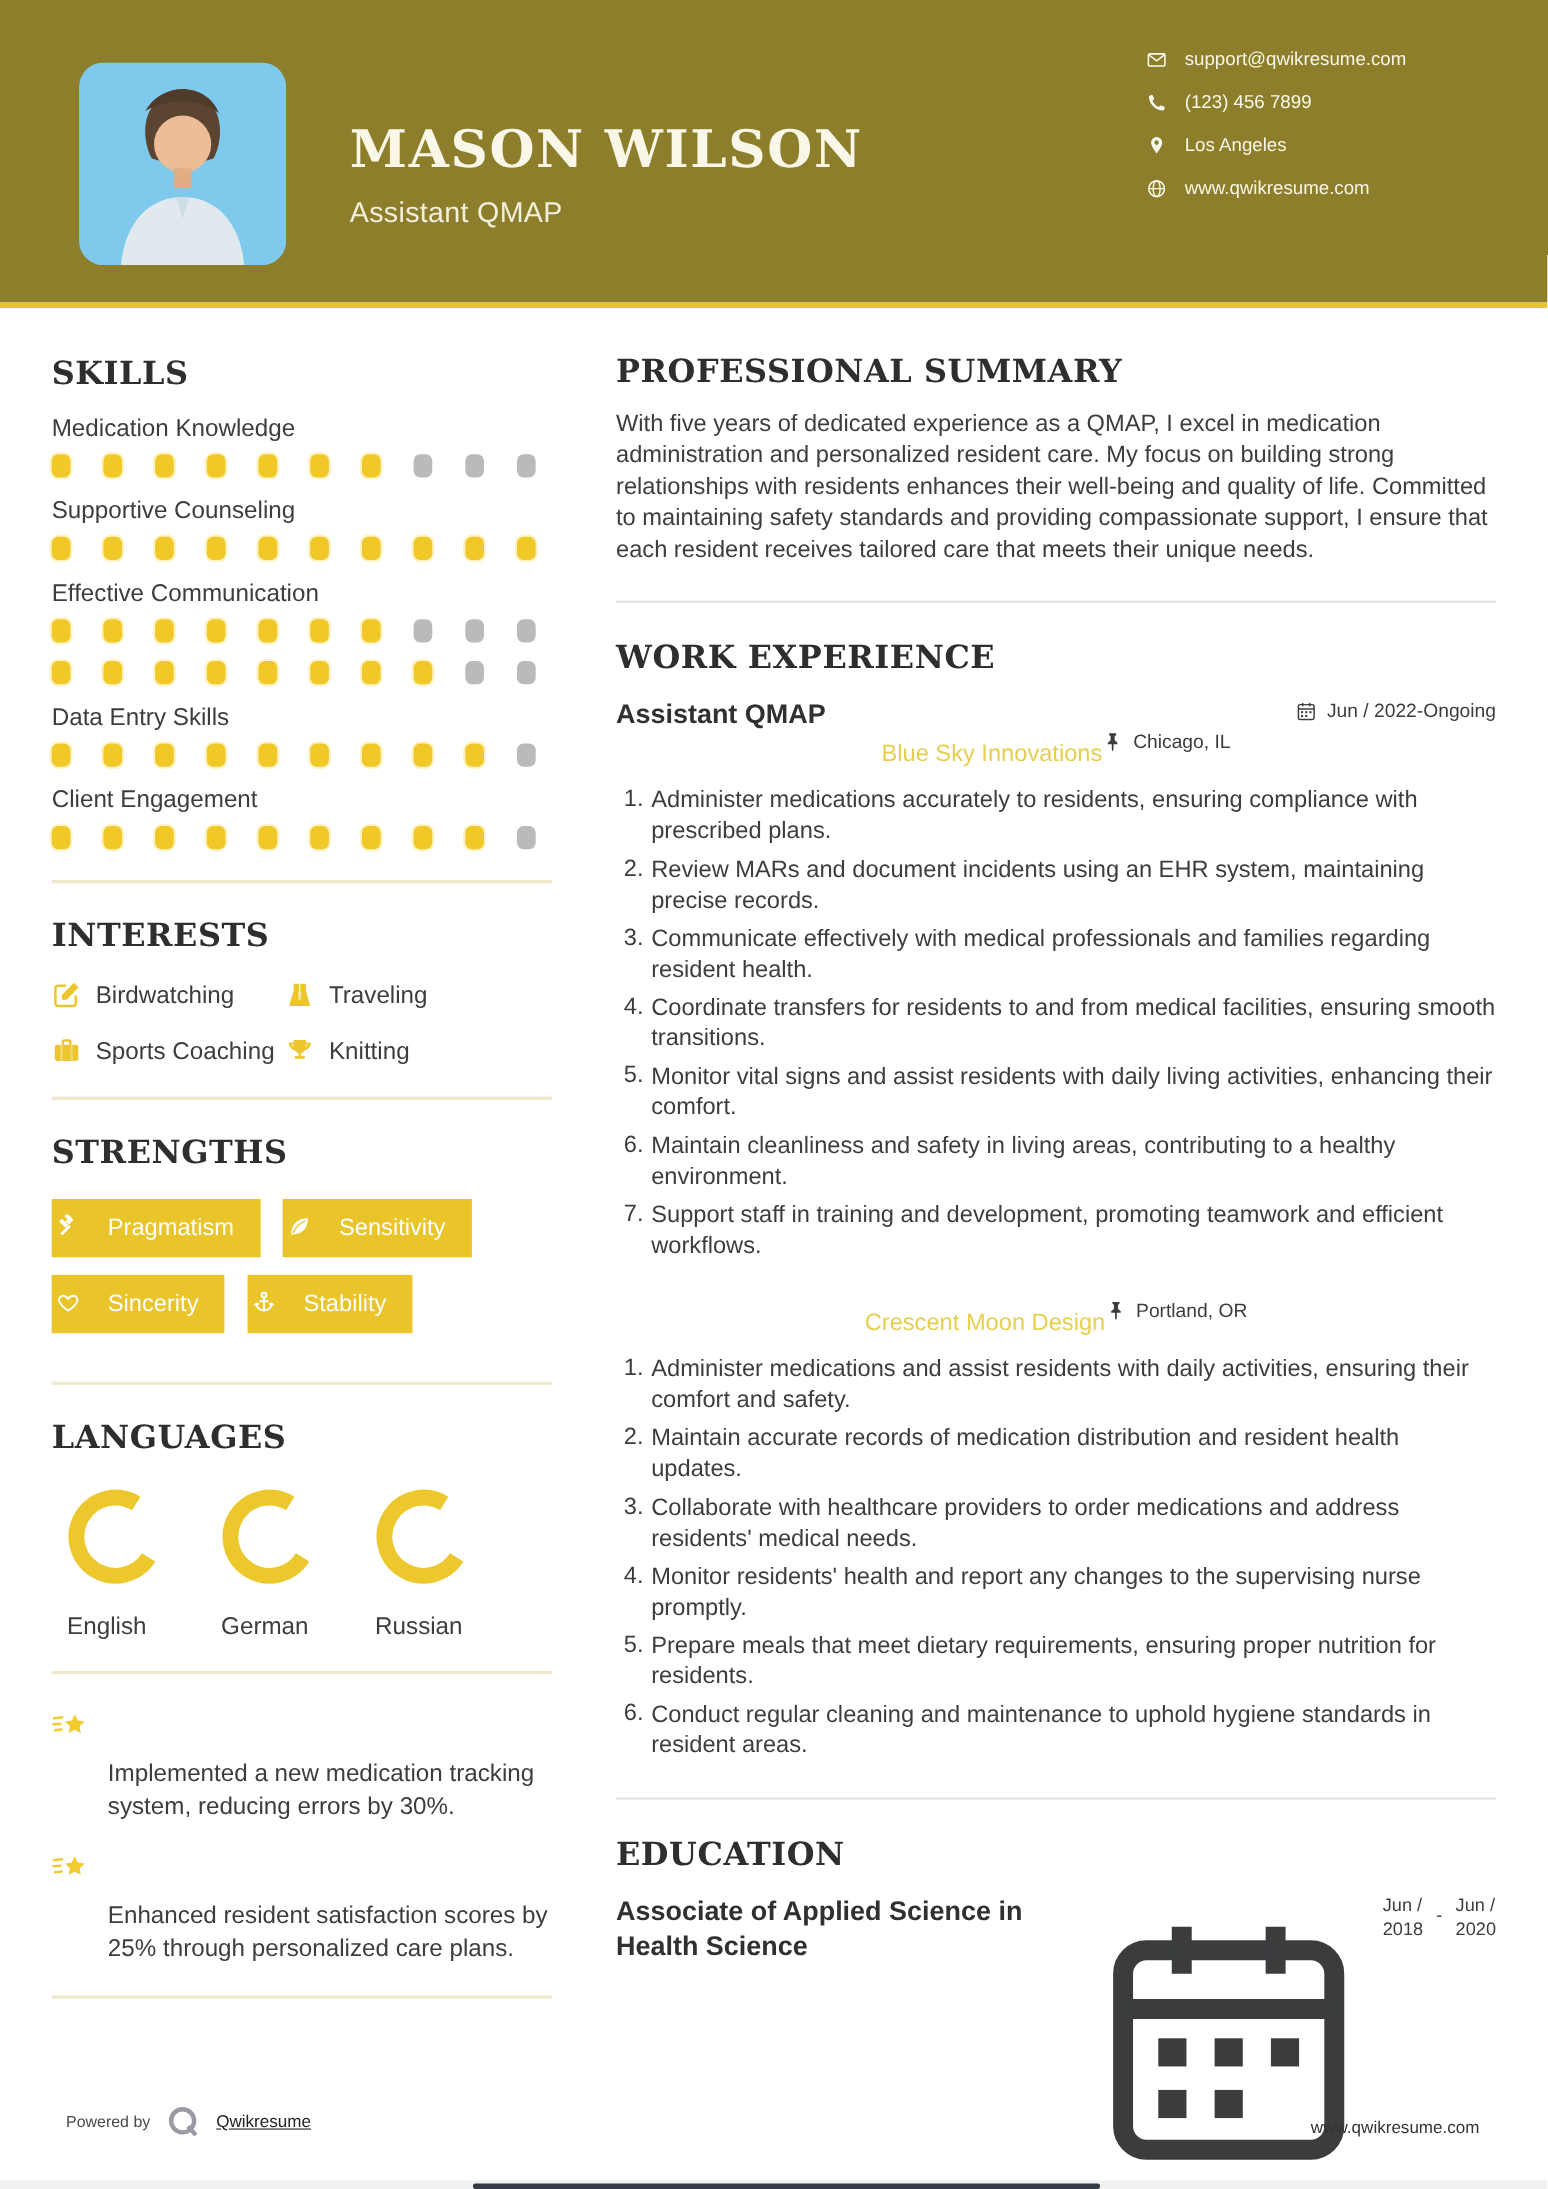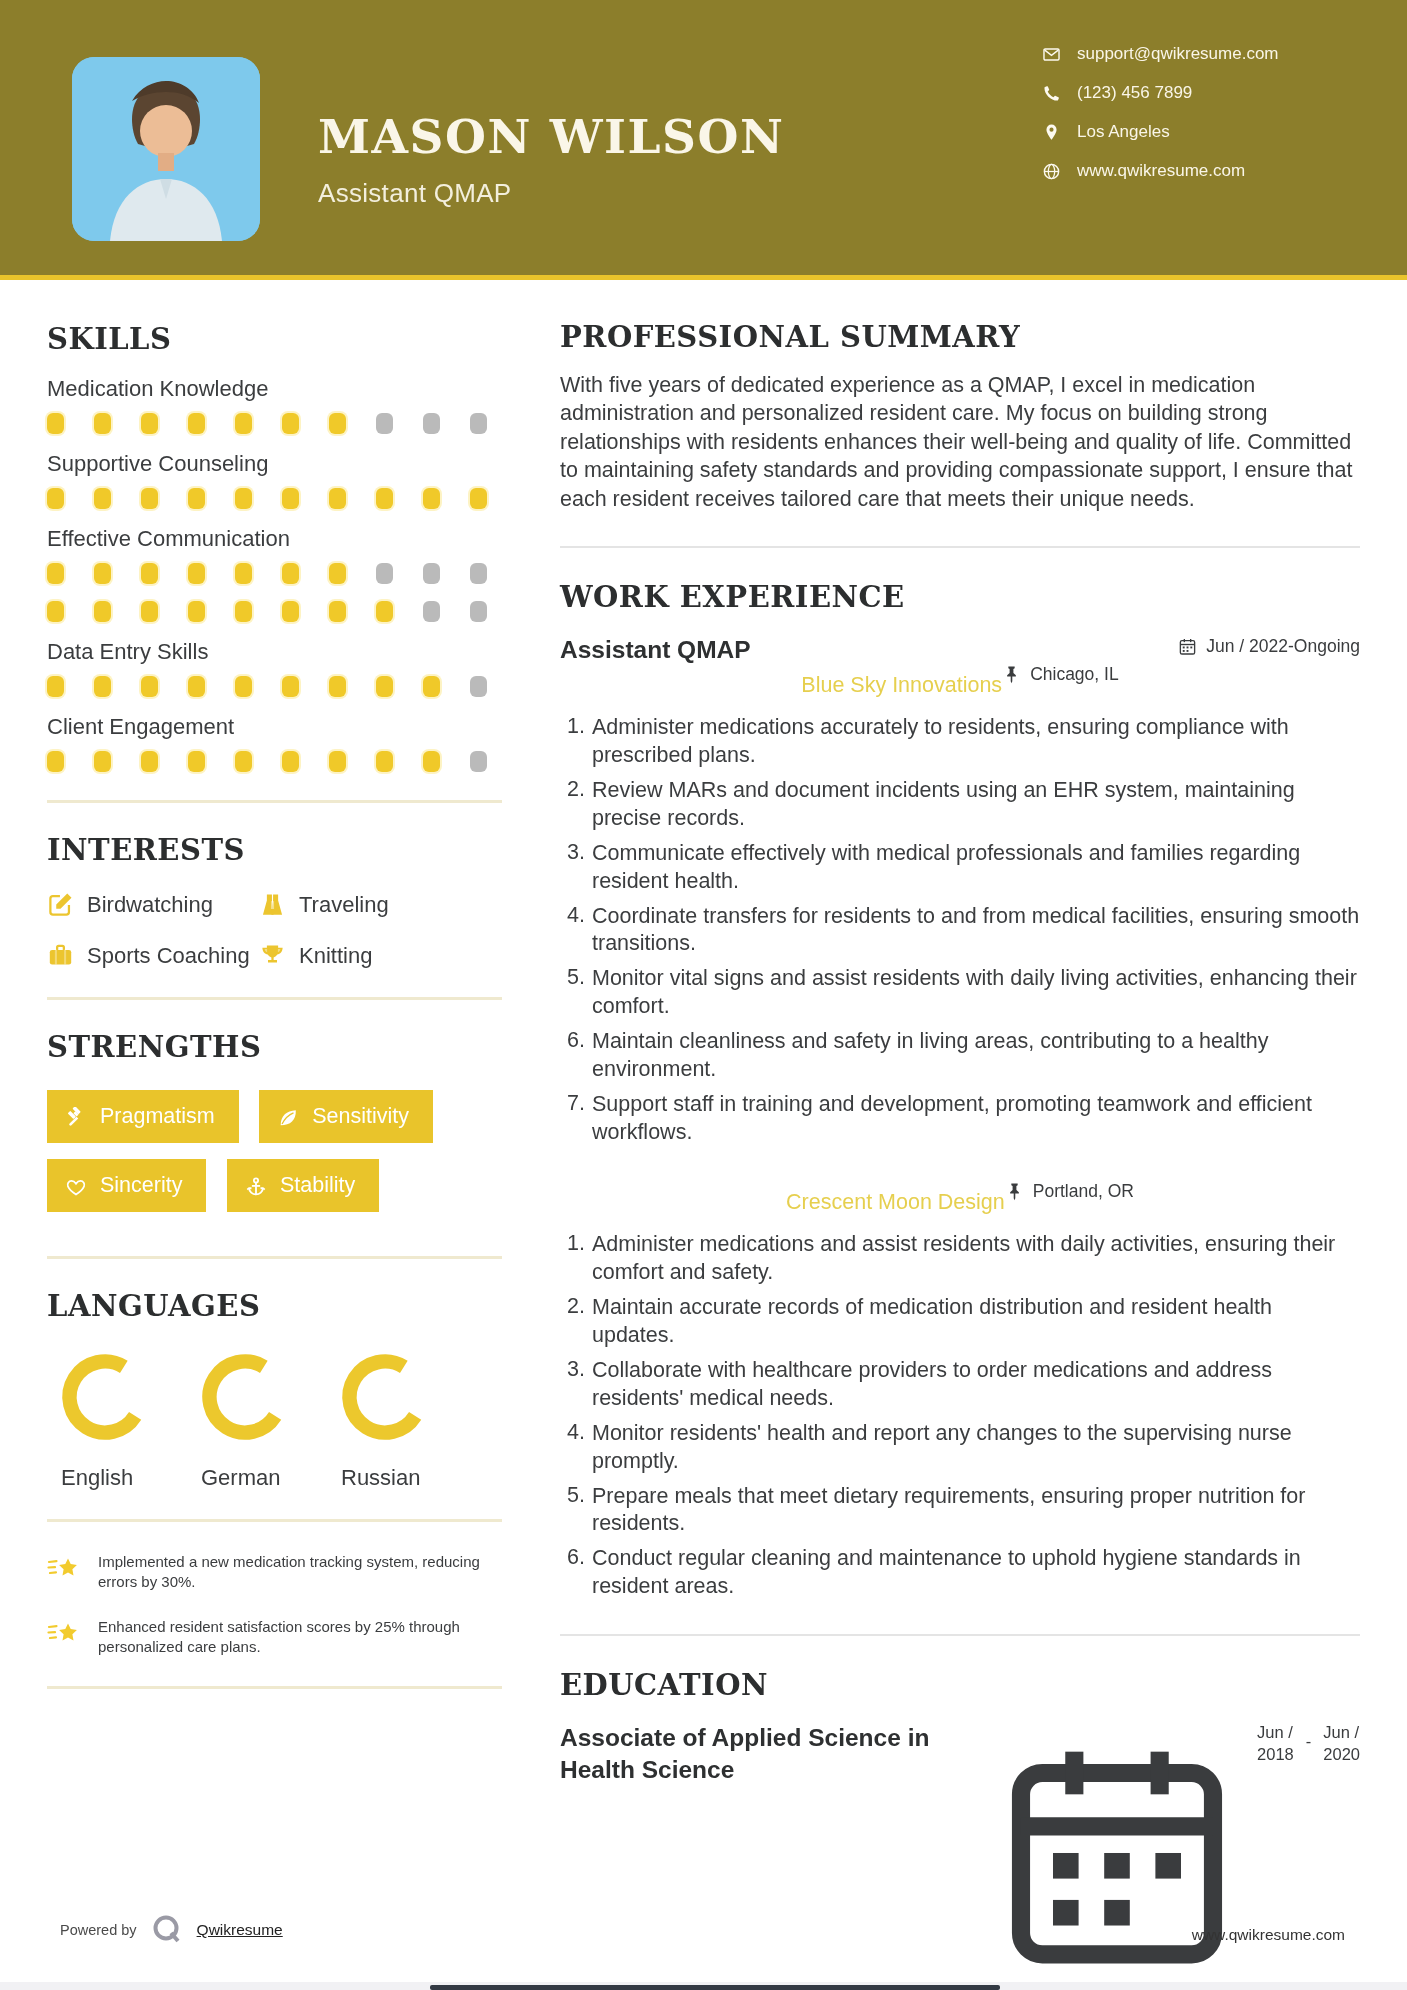--- a/index.html
+++ b/index.html
@@ -47,37 +47,37 @@
   .side-div{border:none;border-top:3px solid var(--pale-div);margin:28px 0 30px 0;}
 
   
   .interests-grid{margin-top:24px;display:grid;grid-template-columns:212px 1fr;row-gap:24px;}
   .interest{display:flex;align-items:flex-end;gap:13px;font-size:22px;color:var(--body);}
   .interest .iicon{width:27px;height:27px;color:#ecc52f;flex:0 0 auto;display:inline-flex;}
   .iicon svg{width:100%;height:100%;}
 
   
   .badges{margin-top:26px;}
-  .badge{display:inline-flex;align-items:flex-end;gap:13px;background:var(--accent);color:#fff;padding:14px 24px 14px 18px;margin:0 16px 16px 0;font-size:21.5px;}
+  .badge{display:inline-flex;align-items:flex-start;gap:25px;background:var(--accent);color:#fff;padding:14px 24px 14px 4px;margin:0 16px 16px 0;font-size:21.5px;}
   .badge .bicon{width:22px;height:22px;color:#fff;display:inline-flex;}
   .bicon svg{width:100%;height:100%;}
 
   
   .langs{margin-top:26px;display:flex;}
   .lang{width:140px;display:flex;flex-direction:column;align-items:flex-start;}
   .arc{width:96px;height:96px;color:#ecc82d;margin-left:10px;}
   .arc svg{width:100%;height:100%;}
   .lang-label{margin-top:20px;font-size:22px;color:var(--body);margin-left:14px;}
 
   
   .achs{margin-top:26px;}
   .ach{display:flex;gap:17px;margin-bottom:24px;}
   .ach .aicon{width:34px;height:34px;color:#f2cb2e;flex:0 0 auto;display:inline-flex;}
   .aicon svg{width:100%;height:100%;}
-  .ach-text{font-size:15px;line-height:1.36;color:var(--body);}
+  .ach-text{font-size:22px;line-height:1.36;color:var(--body);margin-top:45px;}
 
   
   .summary-text{margin-top:17px;font-size:21.5px;line-height:1.32;color:var(--body);}
   .main-div{border:none;border-top:2px solid var(--gray-div);margin:33px 0 32px 0;}
 
   .job{margin-top:22px;}
   .job-head{display:flex;justify-content:space-between;align-items:flex-start;}
   .job-title{font-size:24.5px;font-weight:bold;color:#2e3031;}
   .job-company{font-size:21.5px;color:var(--accent-light);margin-top:9px;}
   .meta{display:flex;align-items:center;gap:9px;font-size:17.5px;color:#3a3c3e;justify-content:flex-end;}

